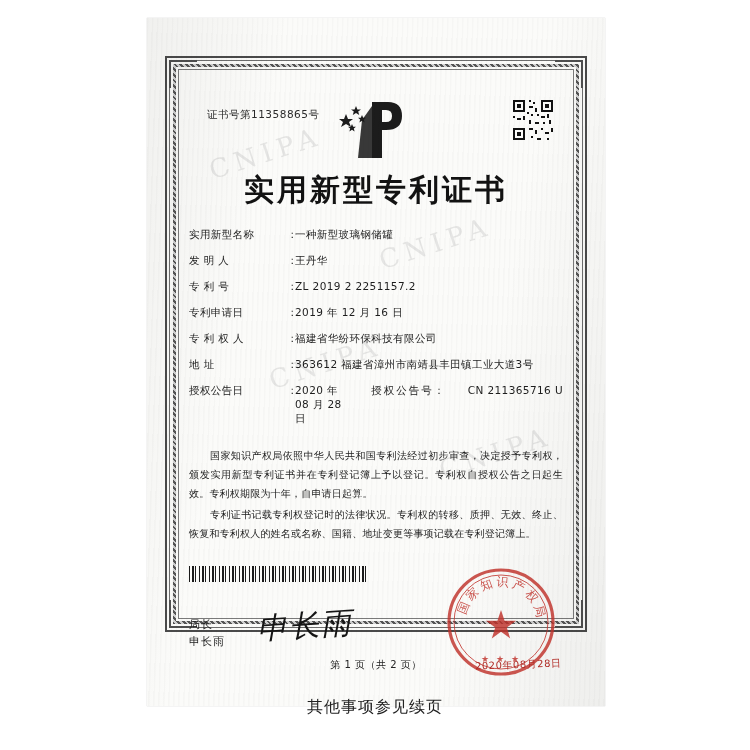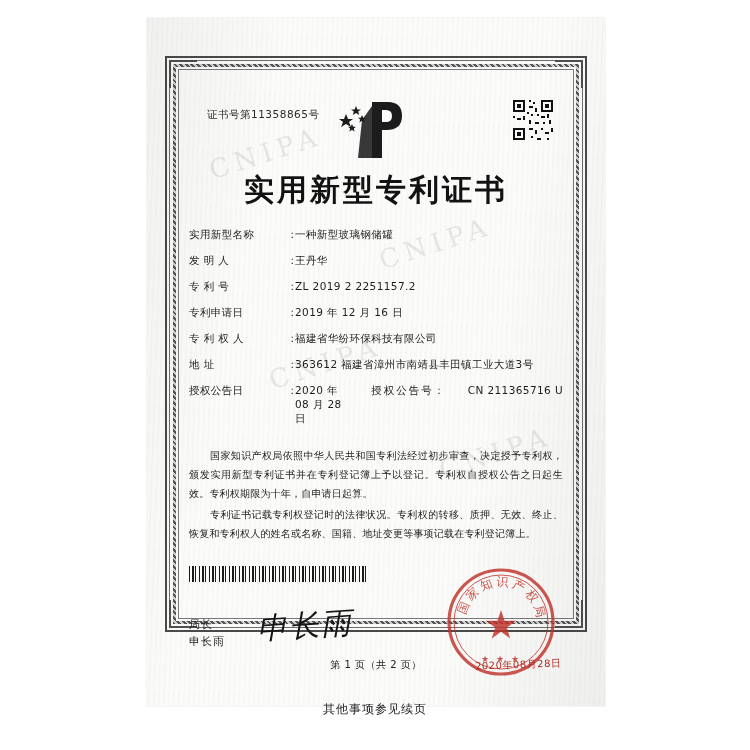--- a/index.html
+++ b/index.html
@@ -276,21 +276,21 @@
     color: #222;
     z-index: 5;
     letter-spacing: 0.5px;
   }
   .footnote {
     position: absolute;
     left: 0;
     right: 0;
     bottom: 32px;
     text-align: center;
-    font-size: 12px;
+    font-size: 16px;
     color: #222;
     letter-spacing: 1px;
   }
 </style>
 </head>
 <body>
 
 <div id="page">
 
   <div class="sheet">

